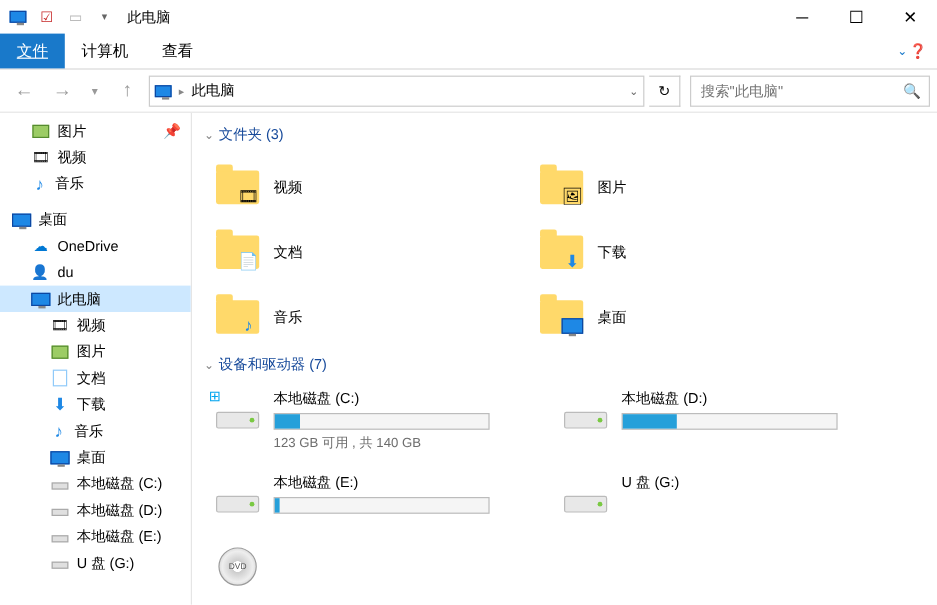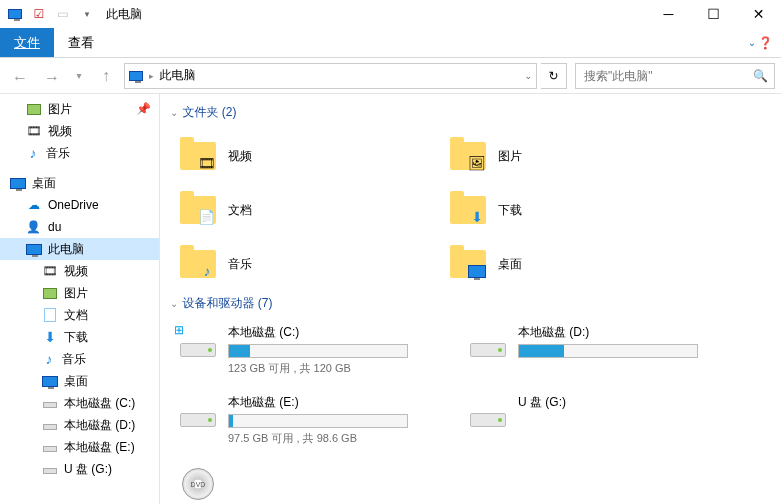--- a/index.html
+++ b/index.html
@@ -83,20 +83,21 @@
   <div class="title">此电脑</div>
   <div class="winbtns">
     <div>─</div>
     <div>☐</div>
     <div>✕</div>
   </div>
 </div>
 
 <div class="menubar">
   <div class="tab active">文件</div>
+  <div class="tab">计算机</div>
   <div class="tab">查看</div>
   <div class="help">
       <span style="font-size:10px">⌄</span>
       <span>❓</span>
     </div>
 </div>
 
 <div class="navbar">
   <div class="navbtn">←</div>
   <div class="navbtn">→</div>
@@ -210,21 +211,21 @@
       <span class="sb-icon">
           <div class="ic-disk"></div>
         </span>
       <span>U 盘 (G:)</span>
     </div>
   </div>
 
   <div class="main">
     <div class="group-hdr">
       <span class="chev">⌄</span>
-      <span>文件夹 (2)</span>
+      <span>文件夹 (3)</span>
     </div>
     <div class="folders">
       <div class="folder-item">
         <div class="ficon">
             <div class="ic-folder">
               <div class="ic-overlay">🎞</div>
             </div>
           </div>
         <div class="flabel">视频</div>
       </div>
@@ -282,21 +283,21 @@
             <div style="position:relative">
               <div style="position:absolute;left:-6px;top:-8px;color:#00a4ef">⊞</div>
               <div class="ic-drive"></div>
             </div>
           </div>
         <div class="dinfo">
           <div class="dname">本地磁盘 (C:)</div>
           <div class="dbar">
               <div class="fill" style="width:12%"></div>
             </div>
-          <div class="dstat">123 GB 可用 , 共 120 GB</div>
+          <div class="dstat">123 GB 可用 , 共 140 GB</div>
         </div>
       </div>
       <div class="drive-item">
         <div class="dicon">
             <div class="ic-drive"></div>
           </div>
         <div class="dinfo">
           <div class="dname">本地磁盘 (D:)</div>
           <div class="dbar">
               <div class="fill" style="width:25%"></div>
@@ -305,21 +306,20 @@
       </div>
       <div class="drive-item">
         <div class="dicon">
             <div class="ic-drive"></div>
           </div>
         <div class="dinfo">
           <div class="dname">本地磁盘 (E:)</div>
           <div class="dbar">
               <div class="fill" style="width:2%"></div>
             </div>
-          <div class="dstat">97.5 GB 可用 , 共 98.6 GB</div>
         </div>
       </div>
       <div class="drive-item">
         <div class="dicon">
             <div class="ic-drive"></div>
           </div>
         <div class="dinfo">
           <div class="dname">U 盘 (G:)</div>
         </div>
       </div>

